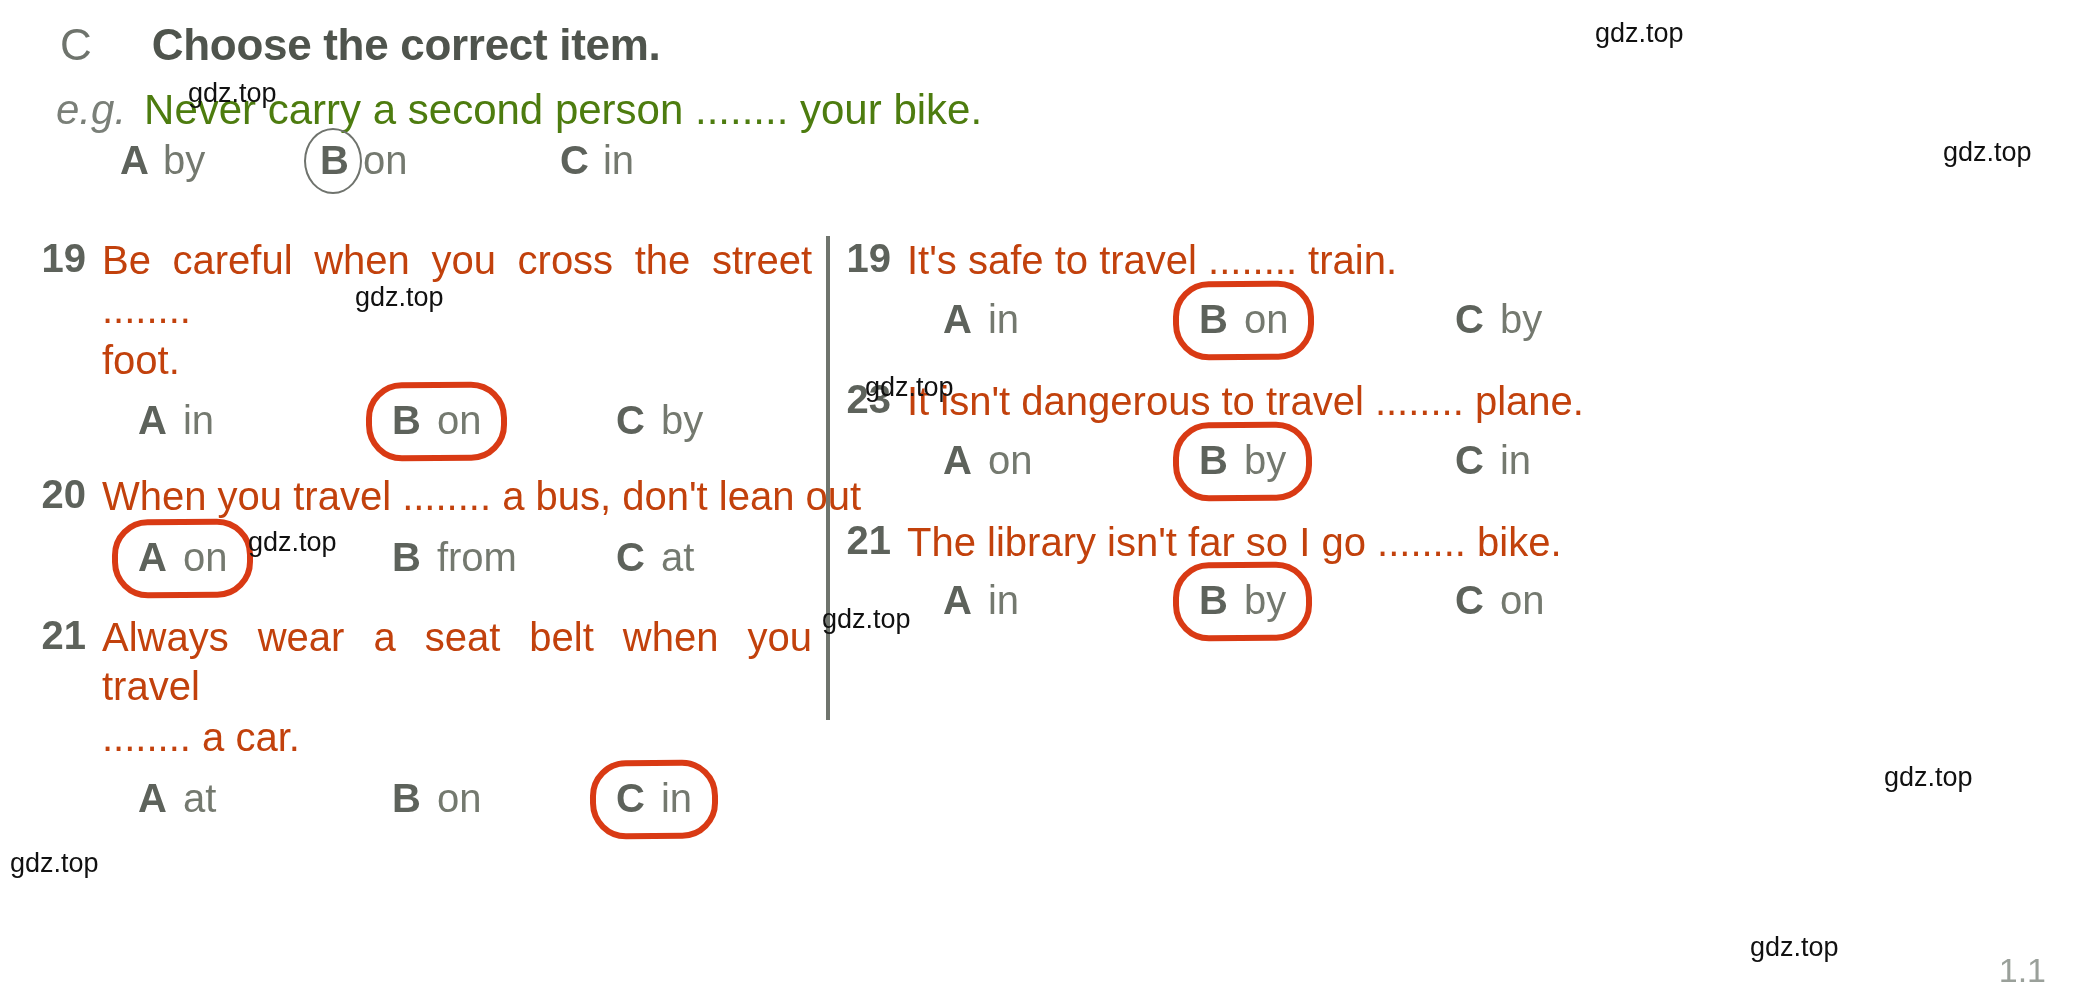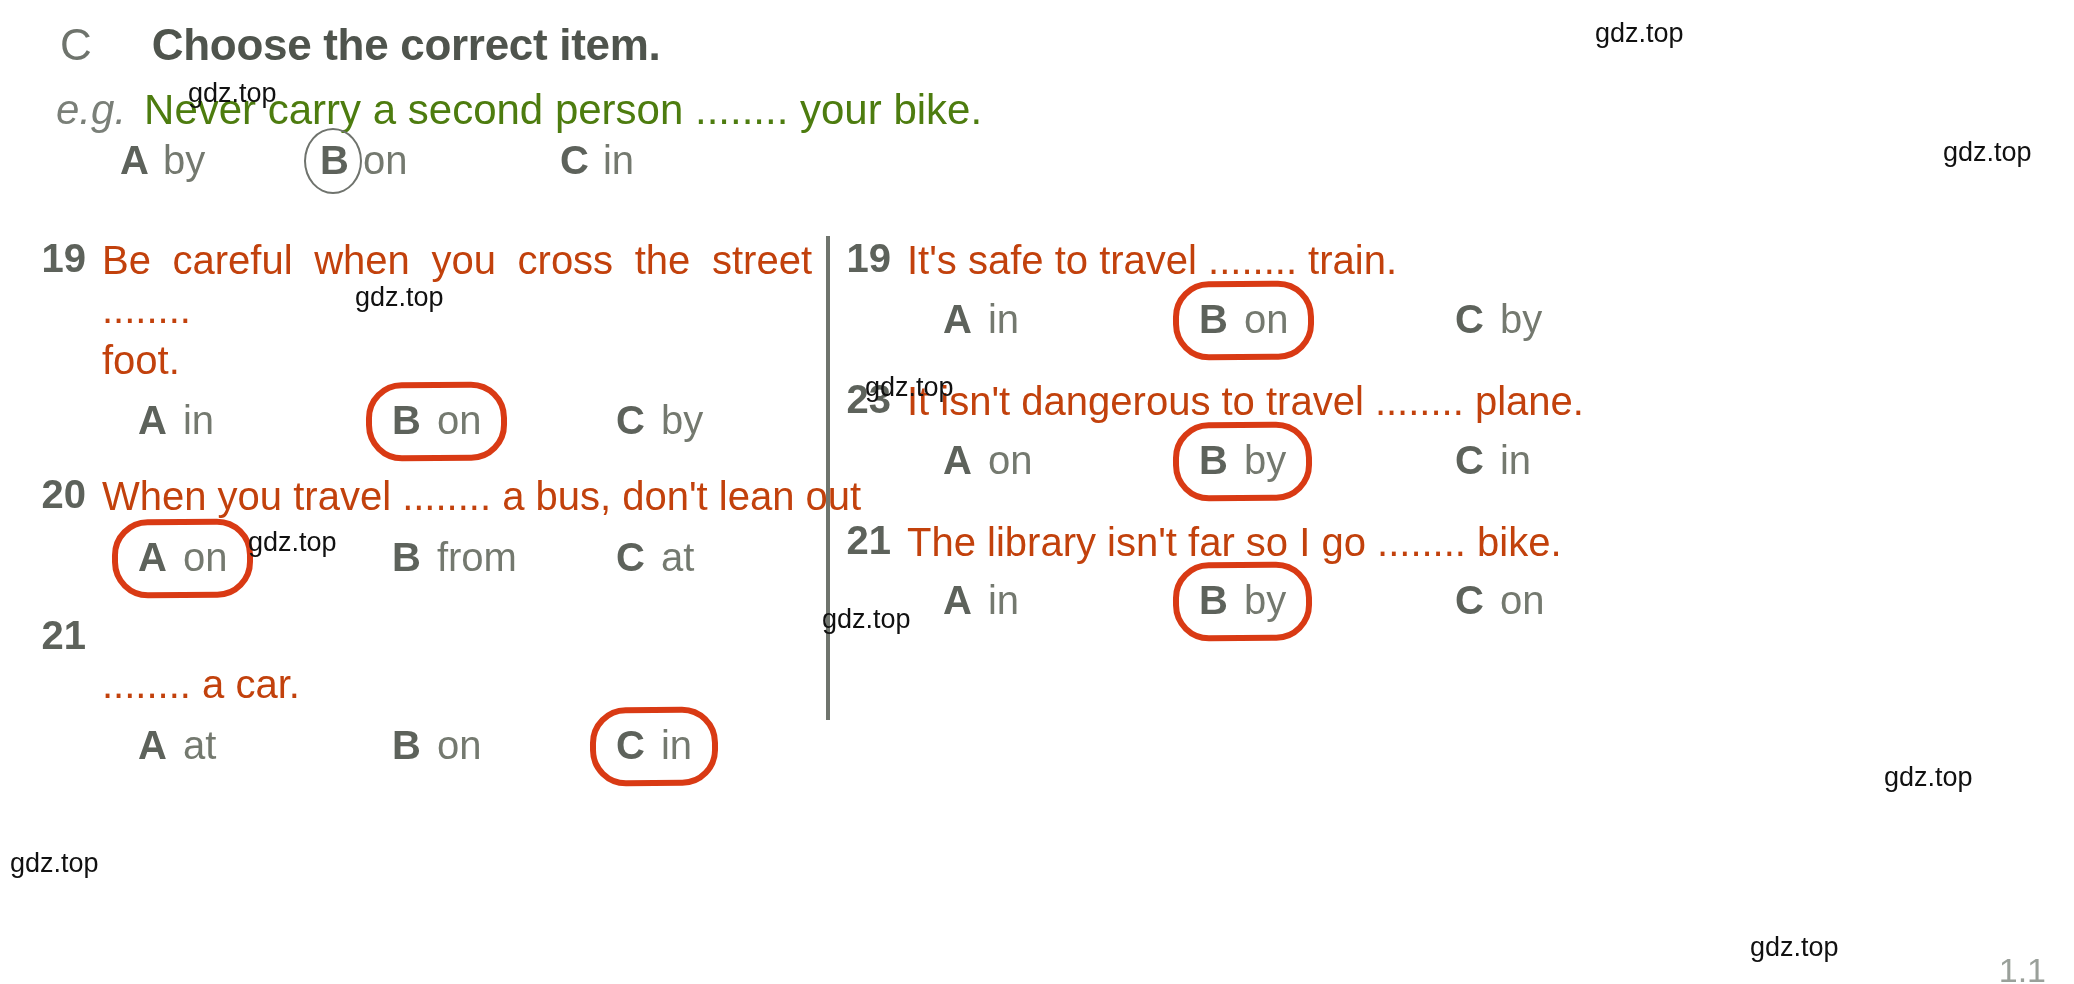--- a/index.html
+++ b/index.html
@@ -143,20 +143,21 @@
         <div class="opt" style="left:514px;">
           <span class="ltr">C</span>
           <span class="wrd">at</span>
         </div>
       </div>
     </div>
 
     <div class="q" style="margin-top:14px;">
       <div class="q-line">
         <span class="q-num">21</span>
+        <span class="q-body just" style="width:710px;">Always wear a seat belt when you travel</span>
       </div>
       <div class="q-line" style="margin-top:2px;">
         <span class="q-num"></span>
         <span class="q-body">........ a car.</span>
       </div>
       <div class="opts" style="margin-top:14px;margin-left:62px;">
         <div class="opt" style="left:36px;">
           <span class="ltr">A</span>
           <span class="wrd">at</span>
         </div>

